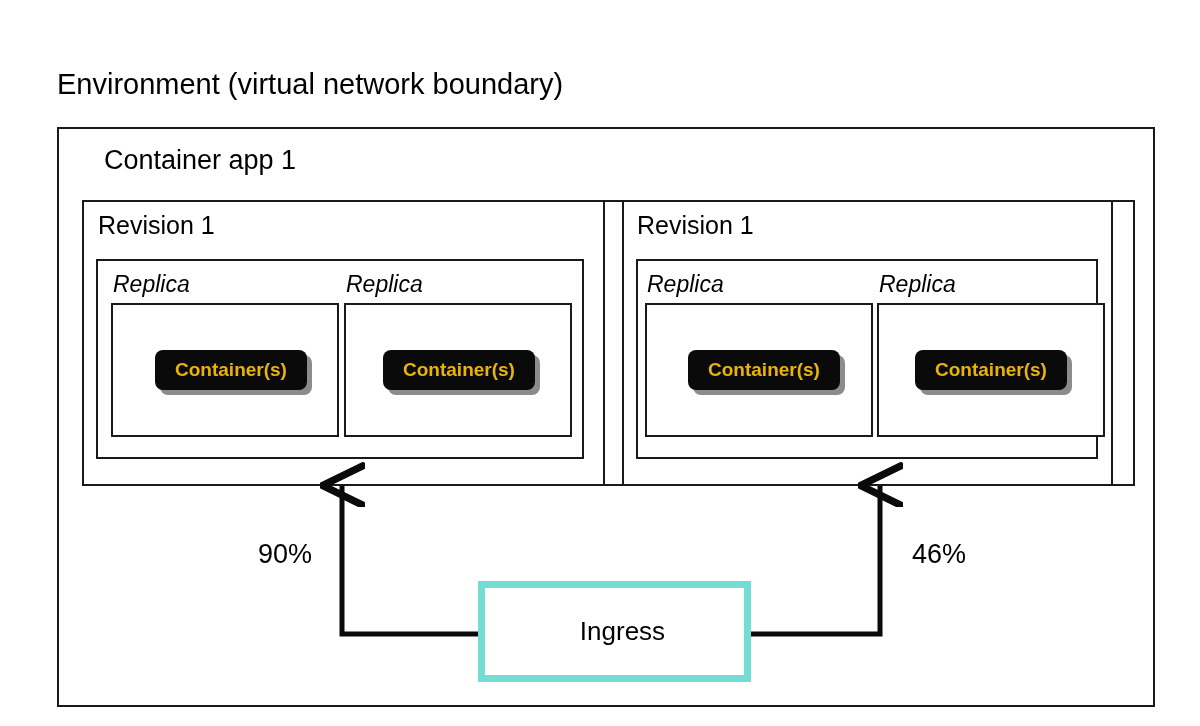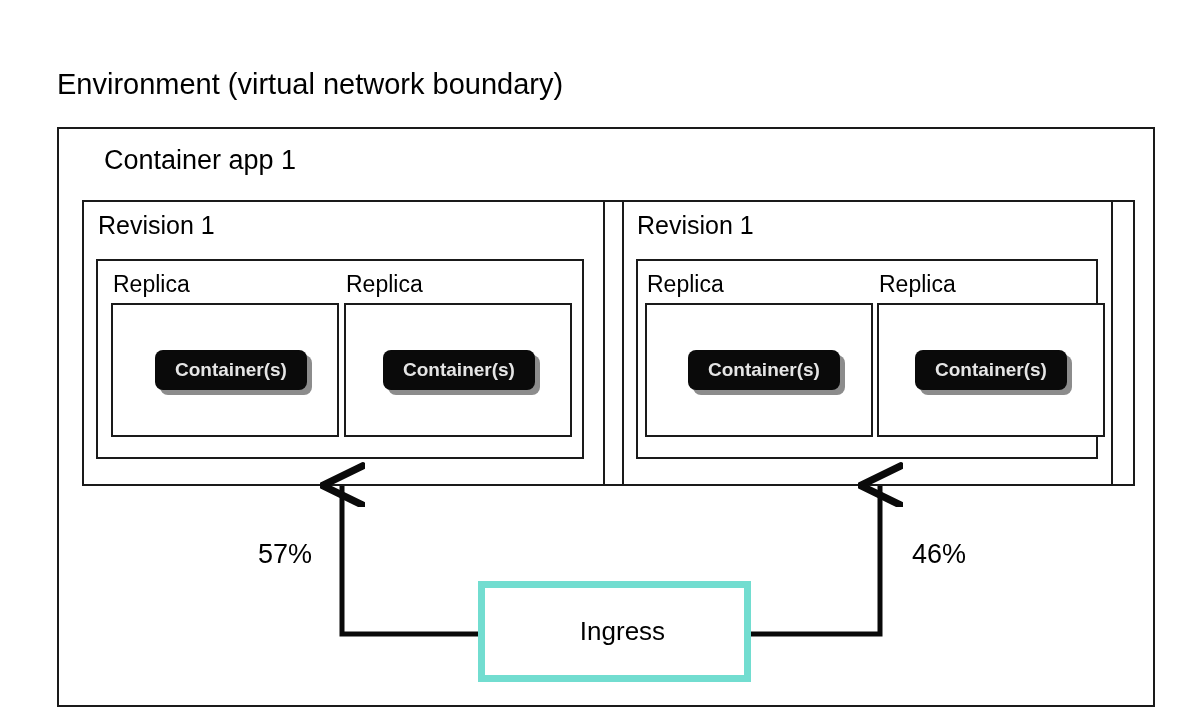--- a/index.html
+++ b/index.html
@@ -104,20 +104,21 @@
     width: 232px;
     height: 185px;
   }
   .replica-label {
     position: absolute;
     left: 2px;
     top: 0px;
     font-size: 23px;
     line-height: 28px;
     white-space: nowrap;
+    font-style: italic;
   }
   .replica-inner {
     position: absolute;
     left: 0px;
     top: 33px;
     width: 228px;
     height: 134px;
     border: 2px solid #1a1a1a;
     background: #ffffff;
     box-sizing: border-box;
@@ -129,21 +130,21 @@
   .replica-r2-a { left: 645px; top: 250px; }
   .replica-r2-b { left: 877px; top: 250px; }
 
   
   .container-pill {
     position: absolute;
     width: 152px;
     height: 40px;
     background: #0a0a0a;
     border-radius: 8px;
-    color: #e5e5e5;
+    color: #eab308;
     font-size: 19px;
     font-weight: bold;
     display: flex;
     align-items: center;
     justify-content: center;
     box-shadow: 5px 5px 0 0 #8c8c8c;
     letter-spacing: 0px;
     box-sizing: border-box;
   }
   .pill-p1 { left: 155px; top: 330px; }
@@ -238,18 +239,18 @@
       <marker id="arrowhead" markerWidth="9" markerHeight="9" refX="4.2" refY="4.5" orient="auto" markerUnits="strokeWidth">
         <path d="M 0.4 8.6 L 4.3 0.6 L 8.2 8.6" fill="none" stroke="#0a0a0a" stroke-width="1.5" stroke-linecap="round" stroke-linejoin="round"></path>
       </marker>
     </defs>
 
     <path d="M 478 614 L 342 614 L 342 466" fill="none" stroke="#0a0a0a" stroke-width="5" marker-end="url(#arrowhead)"></path>
 
     <path d="M 751 614 L 880 614 L 880 466" fill="none" stroke="#0a0a0a" stroke-width="5" marker-end="url(#arrowhead)"></path>
   </svg>
 
-  <div class="pct-label pct-left">57%</div>
+  <div class="pct-label pct-left">90%</div>
   <div class="pct-label pct-right">46%</div>
 
   <div class="ingress-box">Ingress</div>
 
 </div>
 
 </body></html>

